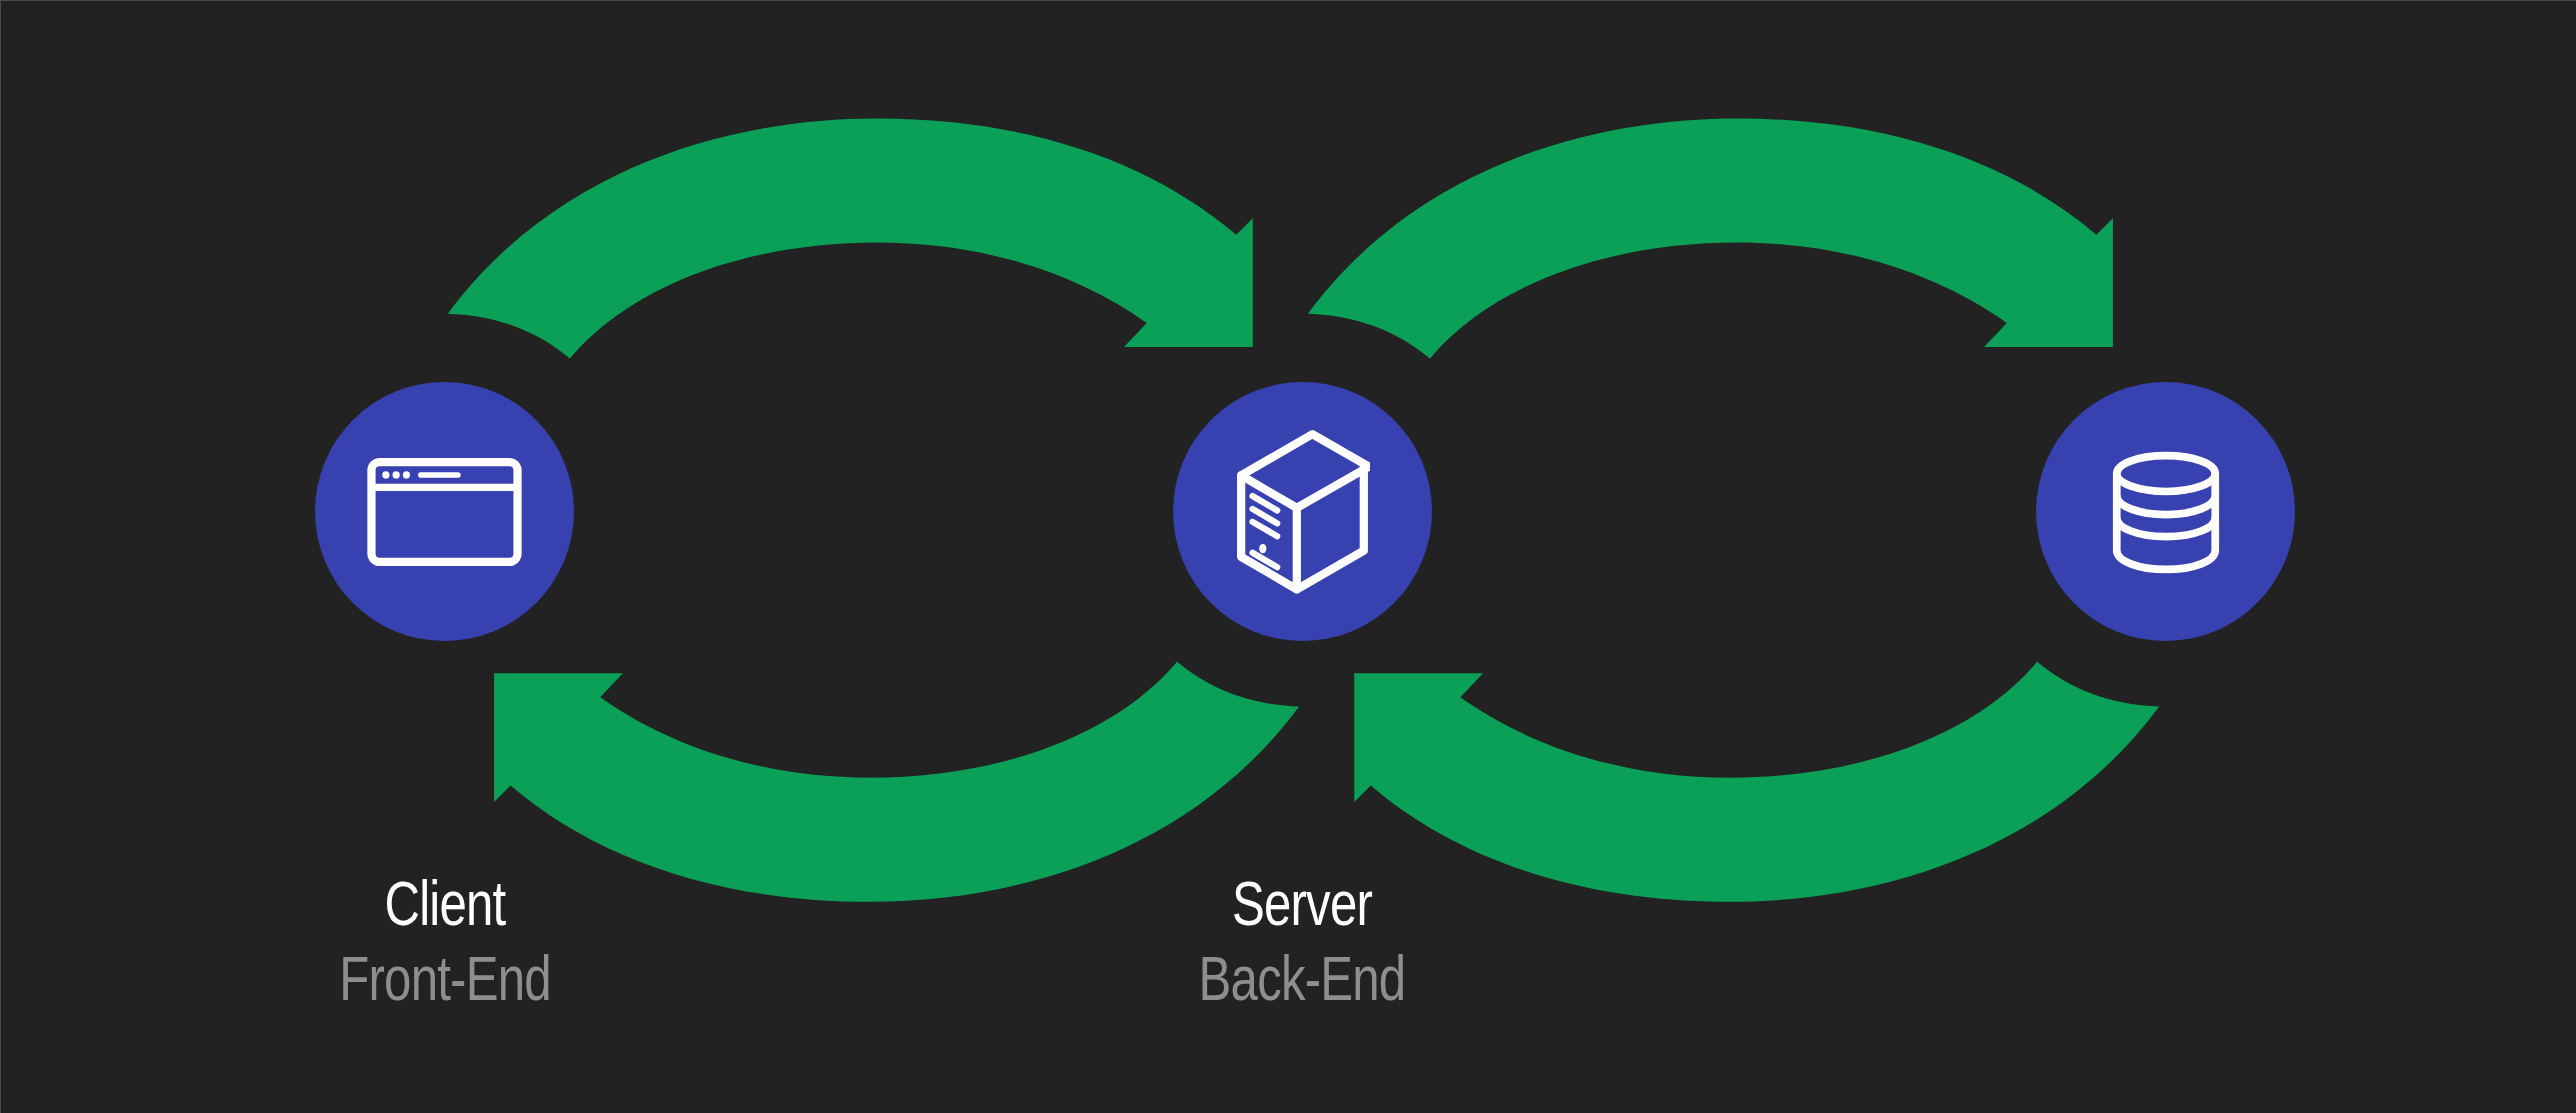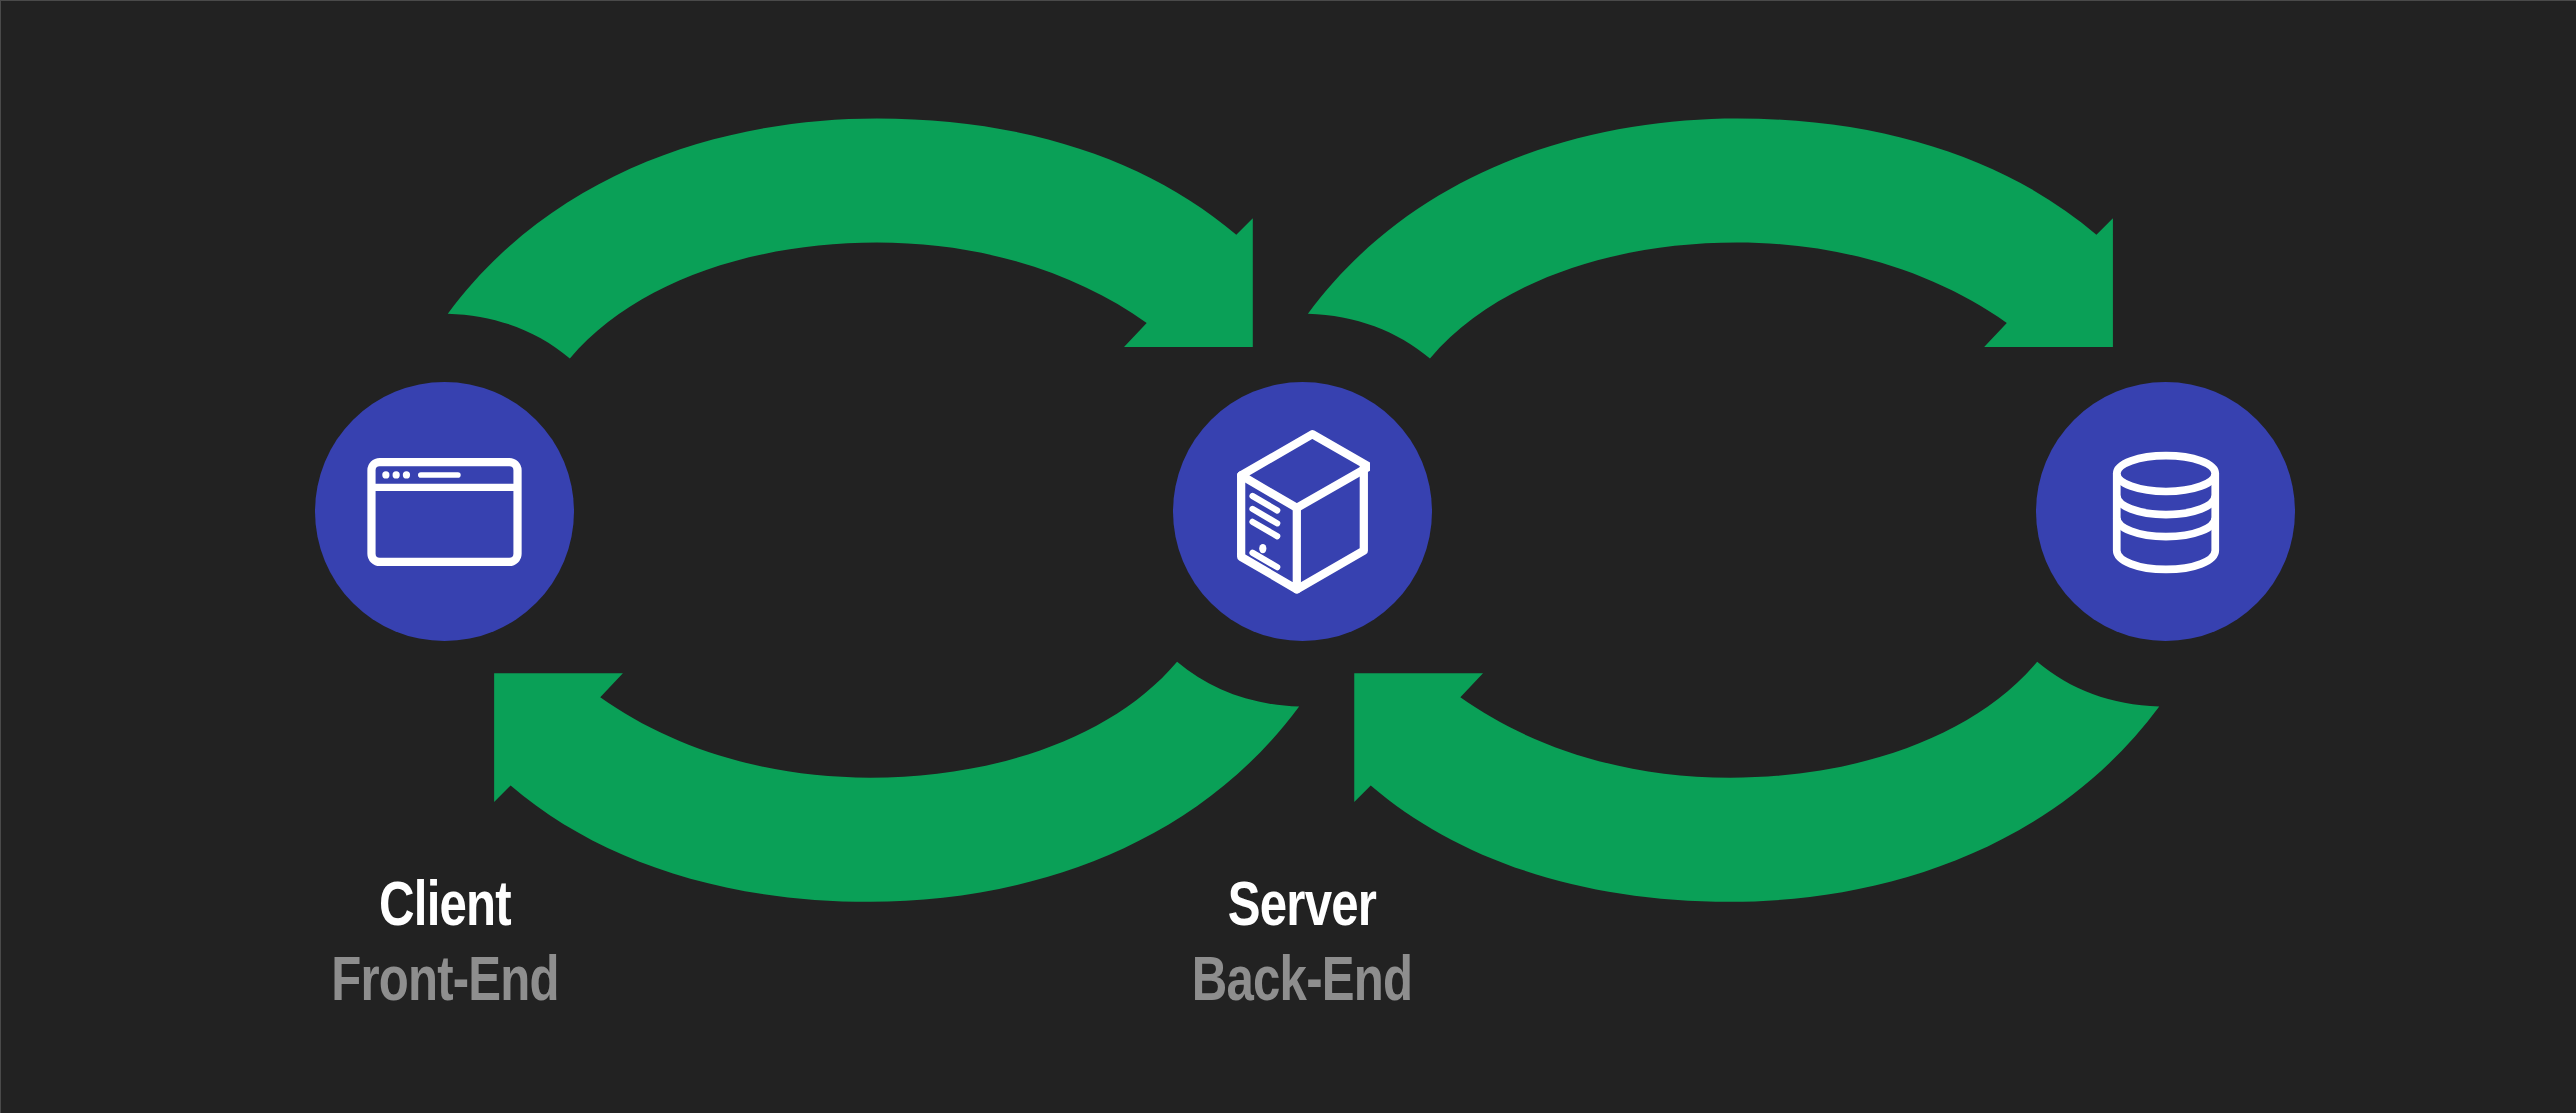--- a/index.html
+++ b/index.html
@@ -38,21 +38,21 @@
       border-radius: 50%;
       display: flex;
       align-items: center;
       justify-content: center;
     }
     .node svg { display: block; }
     .label {
       position: absolute;
       width: 464px;
       text-align: center;
-      font-weight: 700;
+      font-weight: 400;
       line-height: 1;
       letter-spacing: -1px;
     }
     .label .primary {
       display: block;
       color: #ffffff;
       font-size: 63px;
       transform: scaleX(0.78);
       transform-origin: center;
     }

